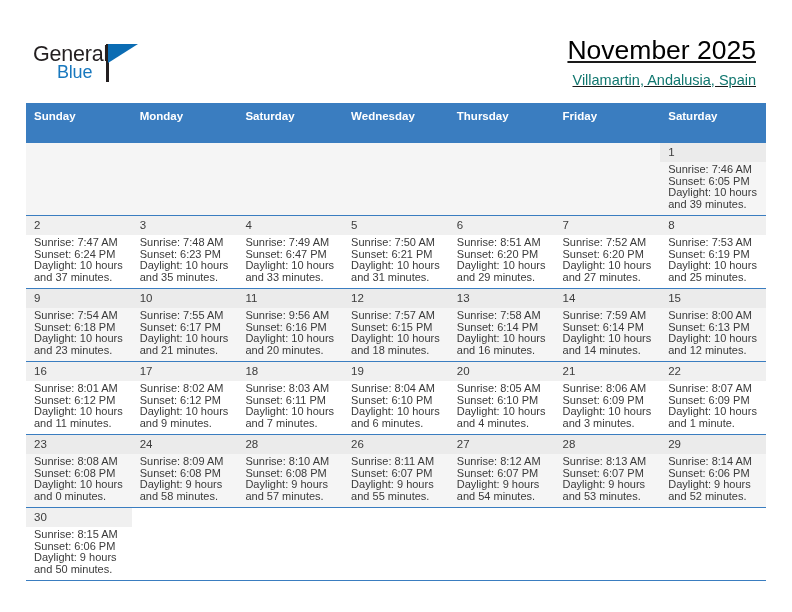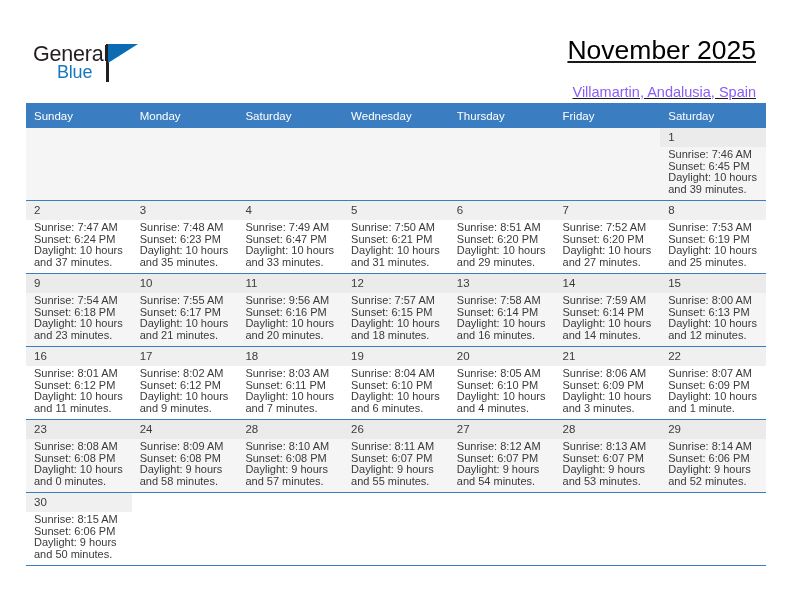--- a/index.html
+++ b/index.html
@@ -81,42 +81,42 @@
   }
   .cal-title {
     font-size: 26.5px;
     font-weight: normal;
     color: #000000;
     line-height: 34px;
     white-space: nowrap;
   }
   .cal-subtitle {
     font-size: 14.5px;
-    color: #8b5cf6;
+    color: #0f766e;
     line-height: 22px;
-    margin-top: 14px;
+    margin-top: 2px;
     white-space: nowrap;
   }
 
   
   .calendar {
     position: absolute;
     left: 26px;
     top: 103px;
     width: 740px;
     border-collapse: collapse;
     table-layout: fixed;
   }
   .calendar th {
     background: #3a7dc0;
     color: #ffffff;
     font-size: 11.5px;
-    font-weight: normal;
+    font-weight: bold;
     text-align: left;
-    padding: 5px 0 5px 8px;
+    padding: 5px 0 20px 8px;
     height: 15px;
     border: none;
   }
   .calendar td {
     vertical-align: top;
     padding: 0;
     border: none;
     border-bottom: 1px solid #3a7dc0;
     height: 72px;
     width: 105.7px;
@@ -208,21 +208,21 @@
             <div class="cell-inner"></div>
           </td>
           <td class="empty">
             <div class="cell-inner"></div>
           </td>
           <td>
             <div class="cell-inner">
               <div class="daynum">1</div>
               <div class="info">
                 <div>Sunrise: 7:46 AM</div>
-                <div>Sunset: 6:45 PM</div>
+                <div>Sunset: 6:05 PM</div>
                 <div>Daylight: 10 hours</div>
                 <div>and 39 minutes.</div>
               </div>
             </div>
           </td>
         </tr>
         <tr>
           <td>
             <div class="cell-inner">
               <div class="daynum">2</div>

